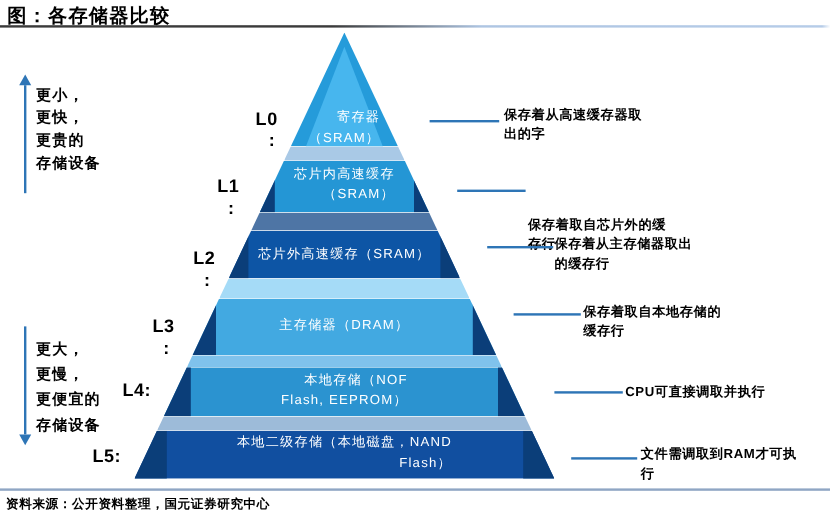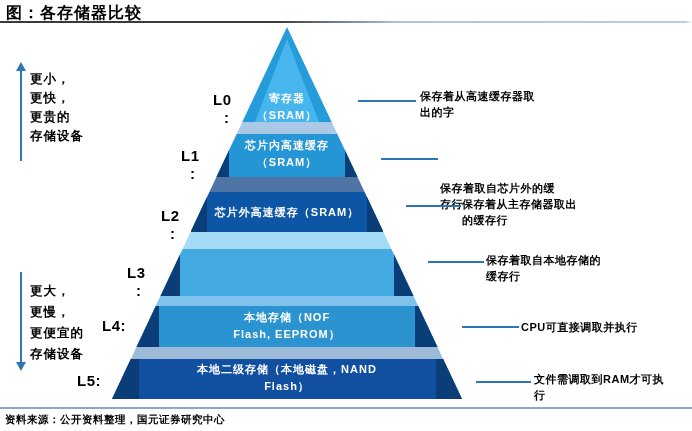--- a/index.html
+++ b/index.html
@@ -10,21 +10,21 @@
   #title-rule{left:0;top:21px;width:692px;height:2px;
       background:linear-gradient(to right,#3a3a3a 0%,#3a3a3a 40%,#aec5e2 58%,#b6cce8 99%,#fff 100%);}
   .axis-text{font-size:12.5px;font-weight:bold;line-height:19px;letter-spacing:1px;}
   #axis-text-bottom{line-height:21px;}
   .v-line{width:2px;background:#2E75B6;}
   .arr-up{width:0;height:0;border-left:5px solid transparent;border-right:5px solid transparent;border-bottom:9px solid #2E75B6;}
   .arr-down{width:0;height:0;border-left:5px solid transparent;border-right:5px solid transparent;border-top:9px solid #2E75B6;}
   .band{position:absolute;}
   .bevel{position:absolute;top:0;height:100%;}
   .face-label{position:absolute;left:287px;transform:translateX(-50%);color:#fff;
-      font-size:11px;font-weight:bold;line-height:17px;text-align:center;white-space:nowrap;letter-spacing:1px;}
+      font-size:11px;font-weight:normal;line-height:17px;text-align:right;white-space:nowrap;letter-spacing:1px;}
   .lvl-label{position:absolute;font-size:15px;font-weight:bold;line-height:20px;letter-spacing:.5px;}
   .lvl-label .colon{padding-left:9px;line-height:16px;}
   .annot-line{position:absolute;height:2px;background:#2E75B6;}
   .annot-text{position:absolute;font-size:11px;font-weight:bold;line-height:16px;letter-spacing:.5px;white-space:nowrap;}
   #source-rule{left:0;top:407px;width:692px;height:2px;background:#8FA6C4;}
   #source-note{left:5px;top:413px;font-size:10.5px;font-weight:bold;letter-spacing:.5px;}
 </style>
 </head>
 <body>
 
@@ -91,20 +91,23 @@
       <div>寄存器</div>
       <div>（SRAM）</div>
     </div>
     <div class="face-label" style="top: 137px;">
       <div>芯片内高速缓存</div>
       <div>（SRAM）</div>
     </div>
     <div class="face-label" style="top: 204px;">
       <div>芯片外高速缓存（SRAM）</div>
     </div>
+    <div class="face-label" style="top: 263px;">
+      <div>主存储器（DRAM）</div>
+    </div>
     <div class="face-label" style="top: 309px;">
       <div>本地存储（NOF</div>
       <div>Flash, EEPROM）</div>
     </div>
     <div class="face-label" style="top: 361px;">
       <div>本地二级存储（本地磁盘，NAND</div>
       <div>Flash）</div>
     </div>
     <div class="lvl-label" style="left: 213px; top: 90px; text-align: center;">
       <div>L0</div>

